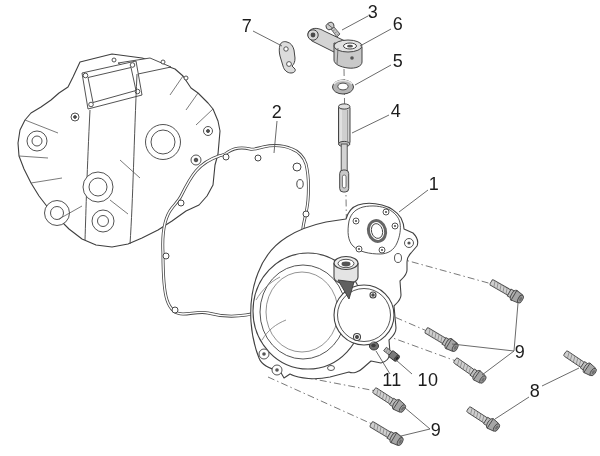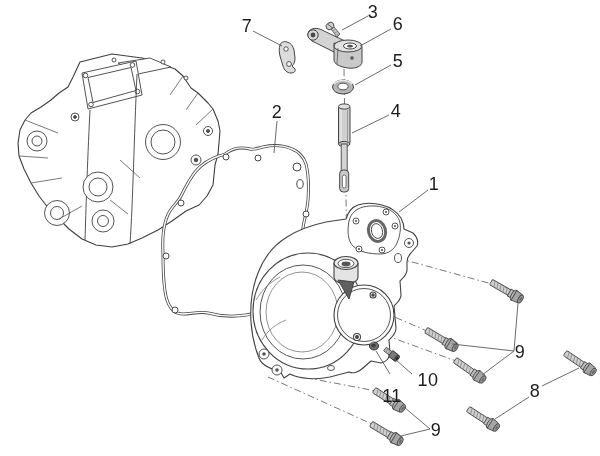--- a/index.html
+++ b/index.html
@@ -222,16 +222,16 @@
 
   <div class="callout" style="left: 247px; top: 26px;">7</div>
   <div class="callout" style="left: 373px; top: 12px;">3</div>
   <div class="callout" style="left: 398px; top: 24px;">6</div>
   <div class="callout" style="left: 398px; top: 61px;">5</div>
   <div class="callout" style="left: 277px; top: 112px;">2</div>
   <div class="callout" style="left: 396px; top: 111px;">4</div>
   <div class="callout" style="left: 434px; top: 184px;">1</div>
   <div class="callout" style="left: 520px; top: 352px;">9</div>
   <div class="callout" style="left: 535px; top: 391px;">8</div>
-  <div class="callout" style="left: 392px; top: 396px;">11</div>
+  <div class="callout" style="left: 392px; top: 380px;">11</div>
   <div class="callout" style="left: 428px; top: 380px;">10</div>
   <div class="callout" style="left: 436px; top: 430px;">9</div>
 </div>
 
 </body></html>

